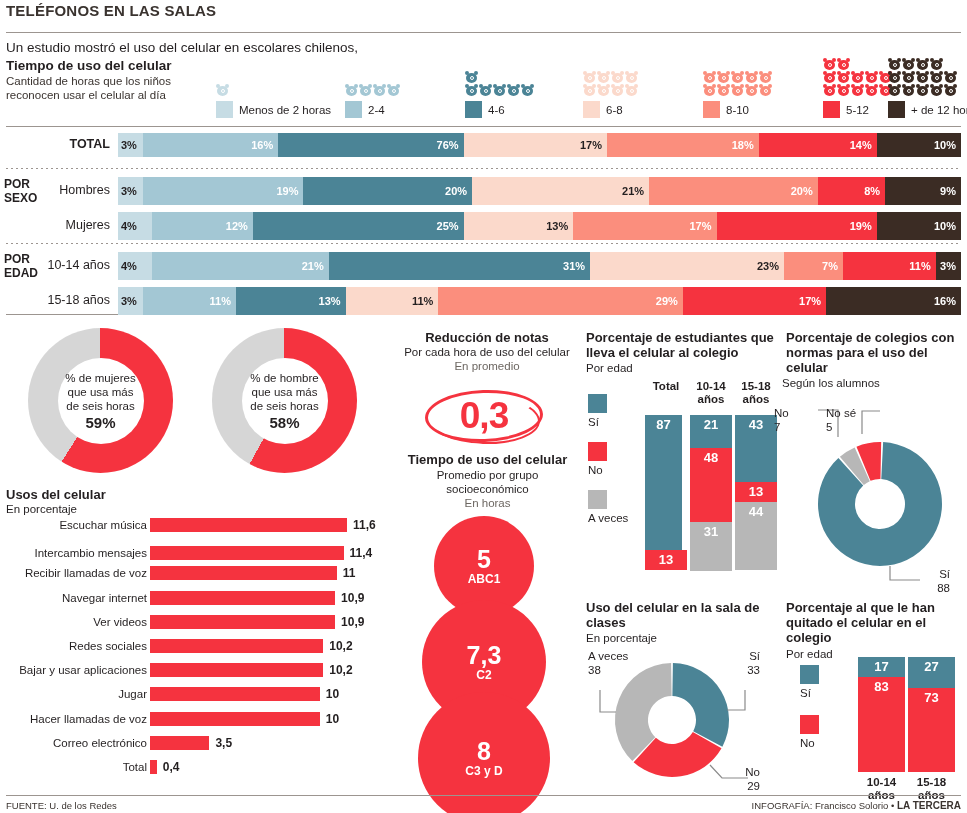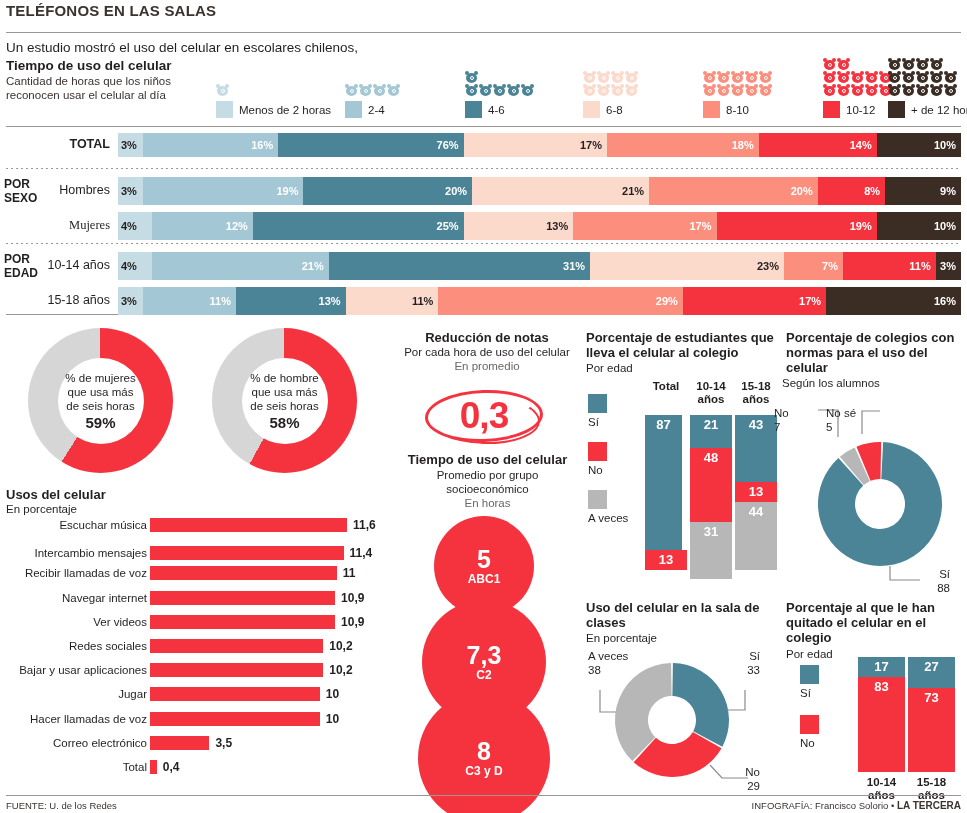--- a/index.html
+++ b/index.html
@@ -411,21 +411,21 @@
           </span>
           <span class="clk" style="color: rgb(245, 51, 63);">
             <i class="e1"></i>
             <i class="e2"></i>
             <i class="body"></i>
             <i class="face"></i>
           </span>
         </div>
         <div class="leg-row">
           <span class="leg-sw" style="background: rgb(245, 51, 63);"></span>
-          <span class="leg-lab">10-12</span>
+          <span class="leg-lab">5-12</span>
         </div>
       </div>
       <div class="leg-item" style="left: 678px;">
         <div class="leg-clocks" style="width: 70px;">
           <span class="clk" style="color: rgb(59, 44, 36);">
             <i class="e1"></i>
             <i class="e2"></i>
             <i class="body"></i>
             <i class="face"></i>
           </span>
@@ -564,21 +564,21 @@
         <div class="seg lt" style="flex: 20 0 0px; background: rgb(251, 142, 125);">
           <span>20%</span>
         </div>
         <div class="seg lt" style="flex: 8 0 0px; background: rgb(245, 51, 63);">
           <span>8%</span>
         </div>
         <div class="seg lt" style="flex: 9 0 0px; background: rgb(59, 44, 36);">
           <span>9%</span>
         </div>
       </div>
-      <div class="row-label" style="top: 218px; font-family: Liberation Serif, serif;">Mujeres</div>
+      <div class="row-label" style="top: 218px;">Mujeres</div>
       <div class="bar-row" style="top: 212px; height: 28px;">
         <div class="seg dk first" style="flex: 4 0 0px; background: rgb(198, 220, 228);">
           <span>4%</span>
         </div>
         <div class="seg lt" style="flex: 12 0 0px; background: rgb(163, 199, 212);">
           <span>12%</span>
         </div>
         <div class="seg lt" style="flex: 25 0 0px; background: rgb(75, 132, 150);">
           <span>25%</span>
         </div>
@@ -755,21 +755,21 @@
   <div class="blk-sub" style="left:586px;top:362px;">Por edad</div>
   <div id="lleva-chart">
       <div class="col-head" style="left: 645px; width: 42px; top: 380px;">Total</div>
       <div class="col-seg" style="left: 645px; width: 42px; top: 549.85px; height: 20.15px; background: rgb(245, 51, 63);">
         <span>13</span>
       </div>
       <div class="col-seg" style="left: 645px; width: 37px; top: 415px; height: 134.85px; background: rgb(75, 132, 150);">
         <span>87</span>
       </div>
       <div class="col-head" style="left: 690px; width: 42px; top: 380px;">10-14<br>años</div>
-      <div class="col-seg" style="left: 690px; width: 42px; top: 521.95px; height: 57px; background: rgb(183, 183, 183);">
+      <div class="col-seg" style="left: 690px; width: 42px; top: 521.95px; height: 49px; background: rgb(183, 183, 183);">
         <span>31</span>
       </div>
       <div class="col-seg" style="left: 690px; width: 42px; top: 447.55px; height: 74.4px; background: rgb(245, 51, 63);">
         <span>48</span>
       </div>
       <div class="col-seg" style="left: 690px; width: 42px; top: 415px; height: 32.55px; background: rgb(75, 132, 150);">
         <span>21</span>
       </div>
       <div class="col-head" style="left: 735px; width: 42px; top: 380px;">15-18<br>años</div>
       <div class="col-seg" style="left: 735px; width: 42px; top: 501.8px; height: 68.2px; background: rgb(183, 183, 183);">

